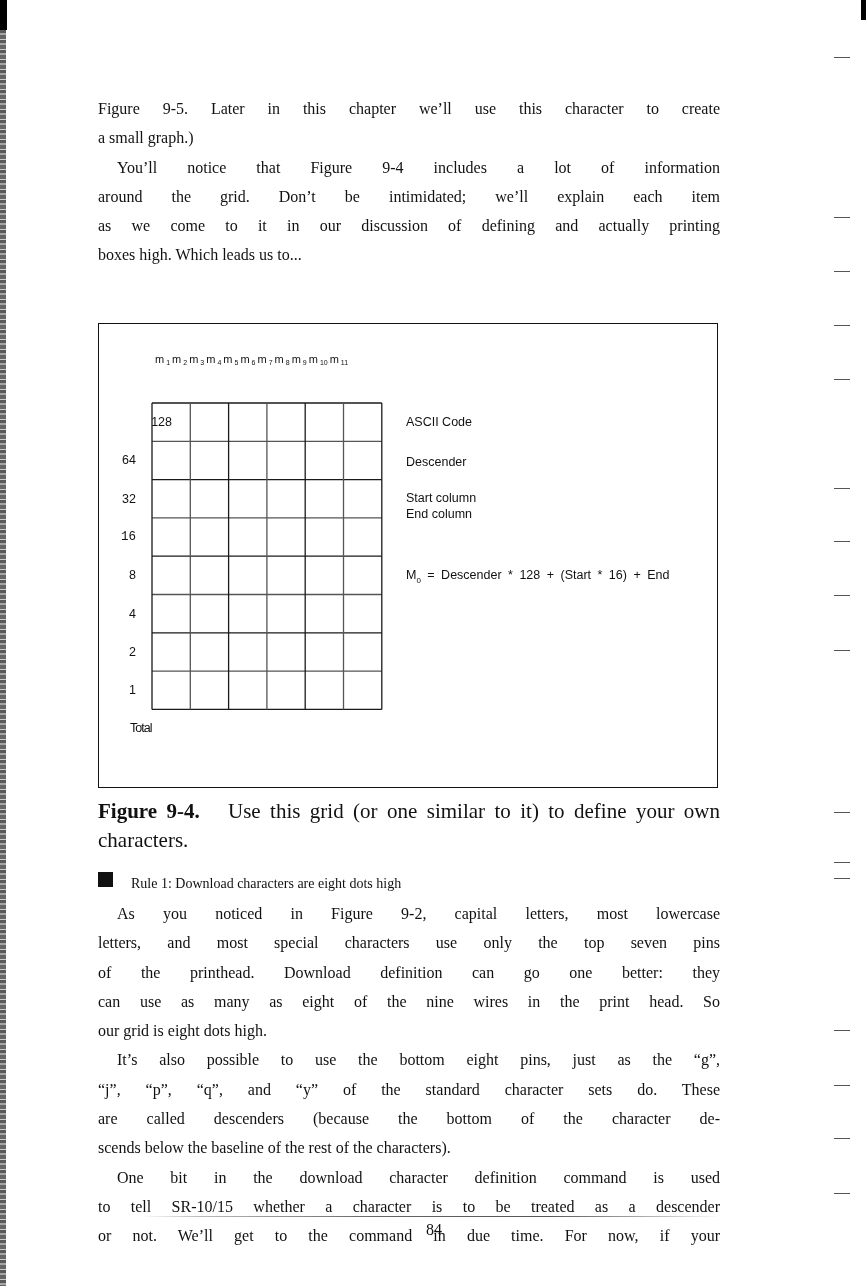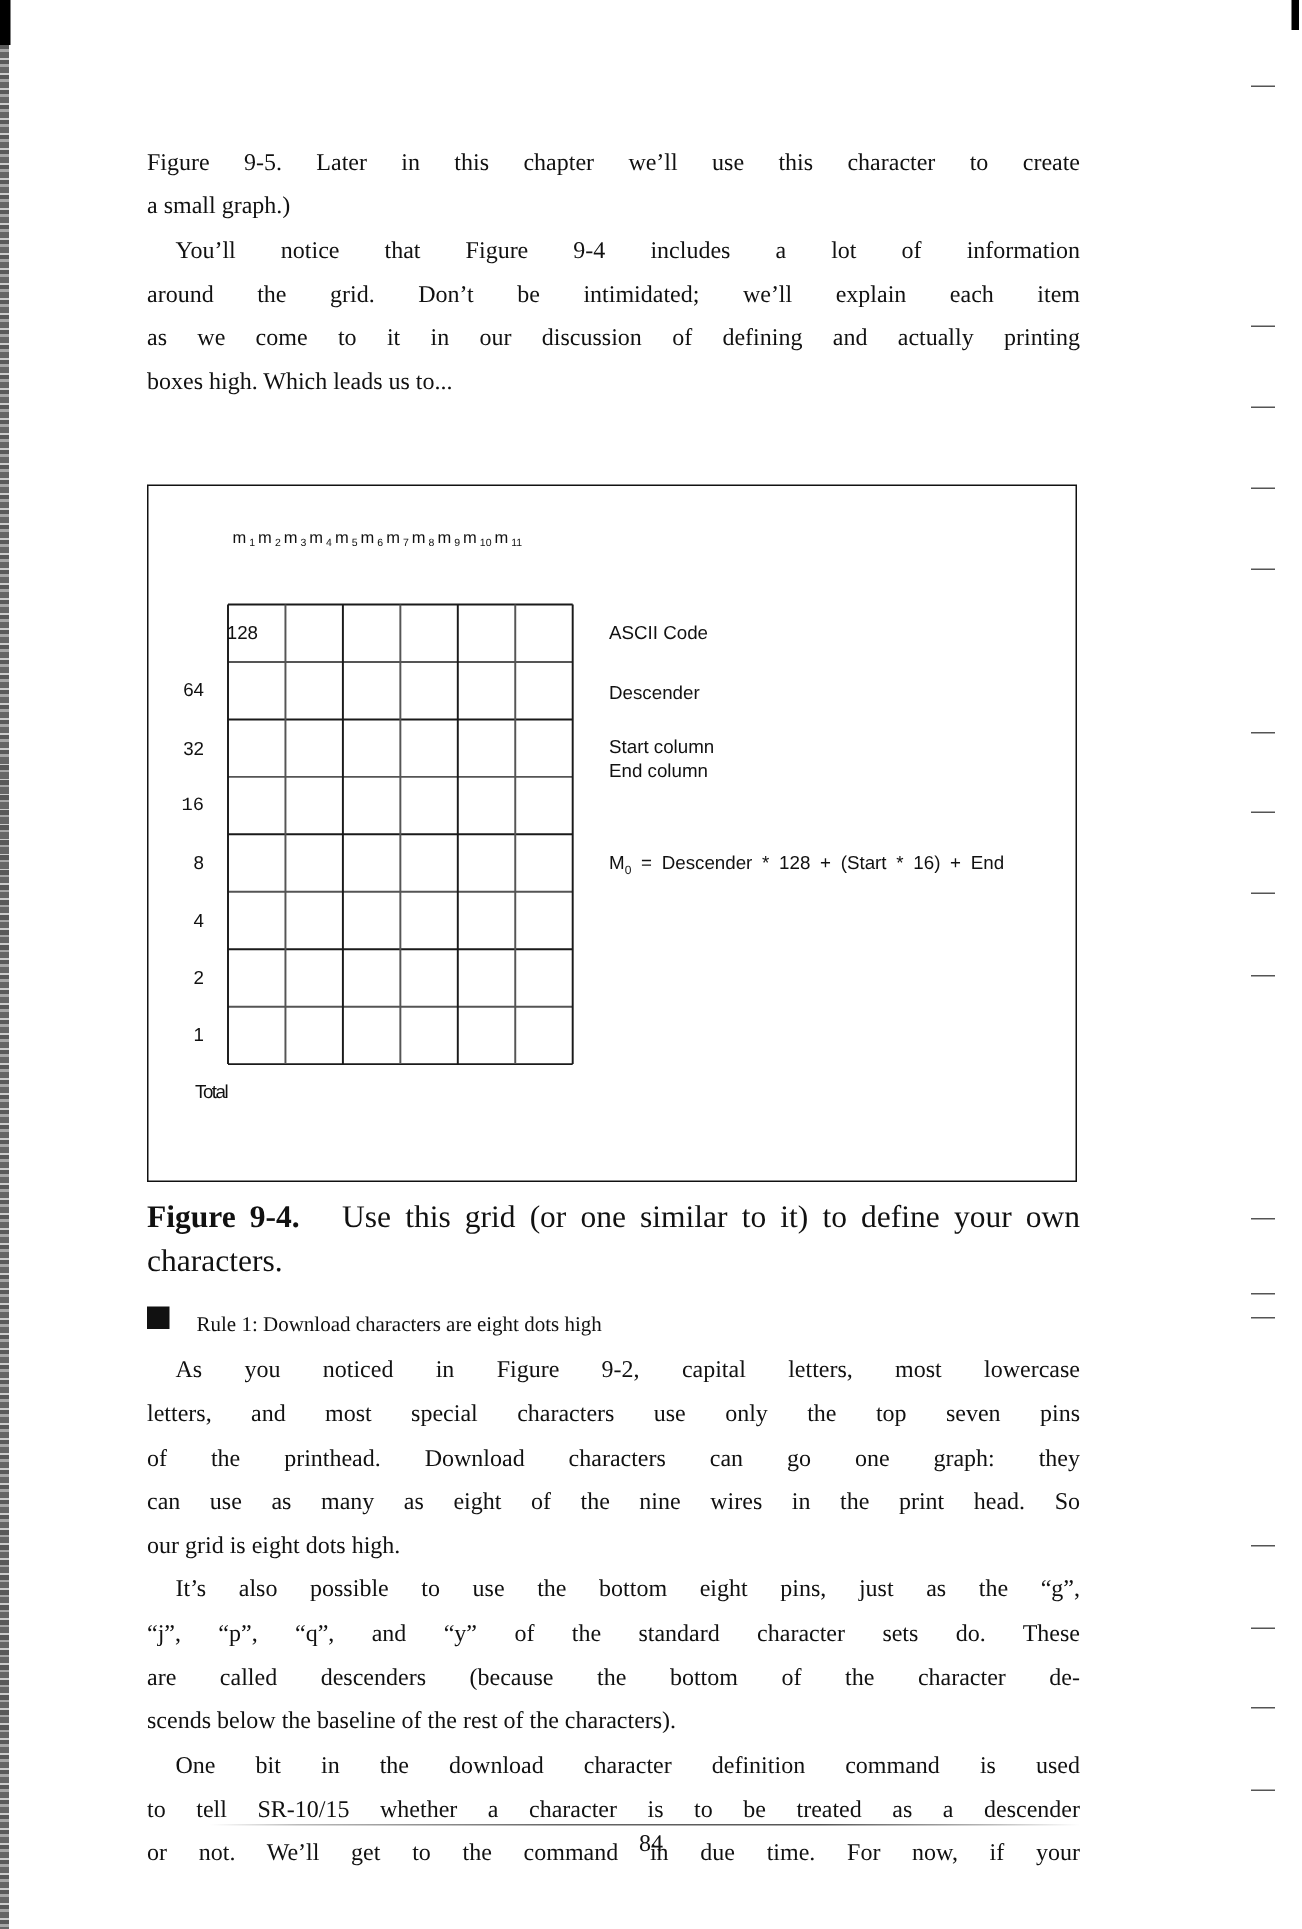--- a/index.html
+++ b/index.html
@@ -199,21 +199,21 @@
 </div>
 
 <div class="rule-heading">
   <span class="rule-bullet"></span><span>Rule 1: Download characters are eight dots high</span>
 </div>
 
 <div class="text-block" style="top:899px">
   <p>
     <span class="line" style="padding-left:19px">As you noticed in Figure 9-2, capital letters, most lowercase</span>
     <span class="line">letters, and most special characters use only the top seven pins</span>
-    <span class="line">of the printhead. Download characters can go one graph: they</span>
+    <span class="line">of the printhead. Download definition can go one better: they</span>
     <span class="line">can use as many as eight of the nine wires in the print head. So</span>
     <span class="line last">our grid is eight dots high.</span>
   </p>
   <p>
     <span class="line" style="padding-left:19px">It’s also possible to use the bottom eight pins, just as the “g”,</span>
     <span class="line">“j”, “p”, “q”, and “y” of the standard character sets do. These</span>
     <span class="line">are called descenders (because the bottom of the character de-</span>
     <span class="line last">scends below the baseline of the rest of the characters).</span>
   </p>
   <p>

